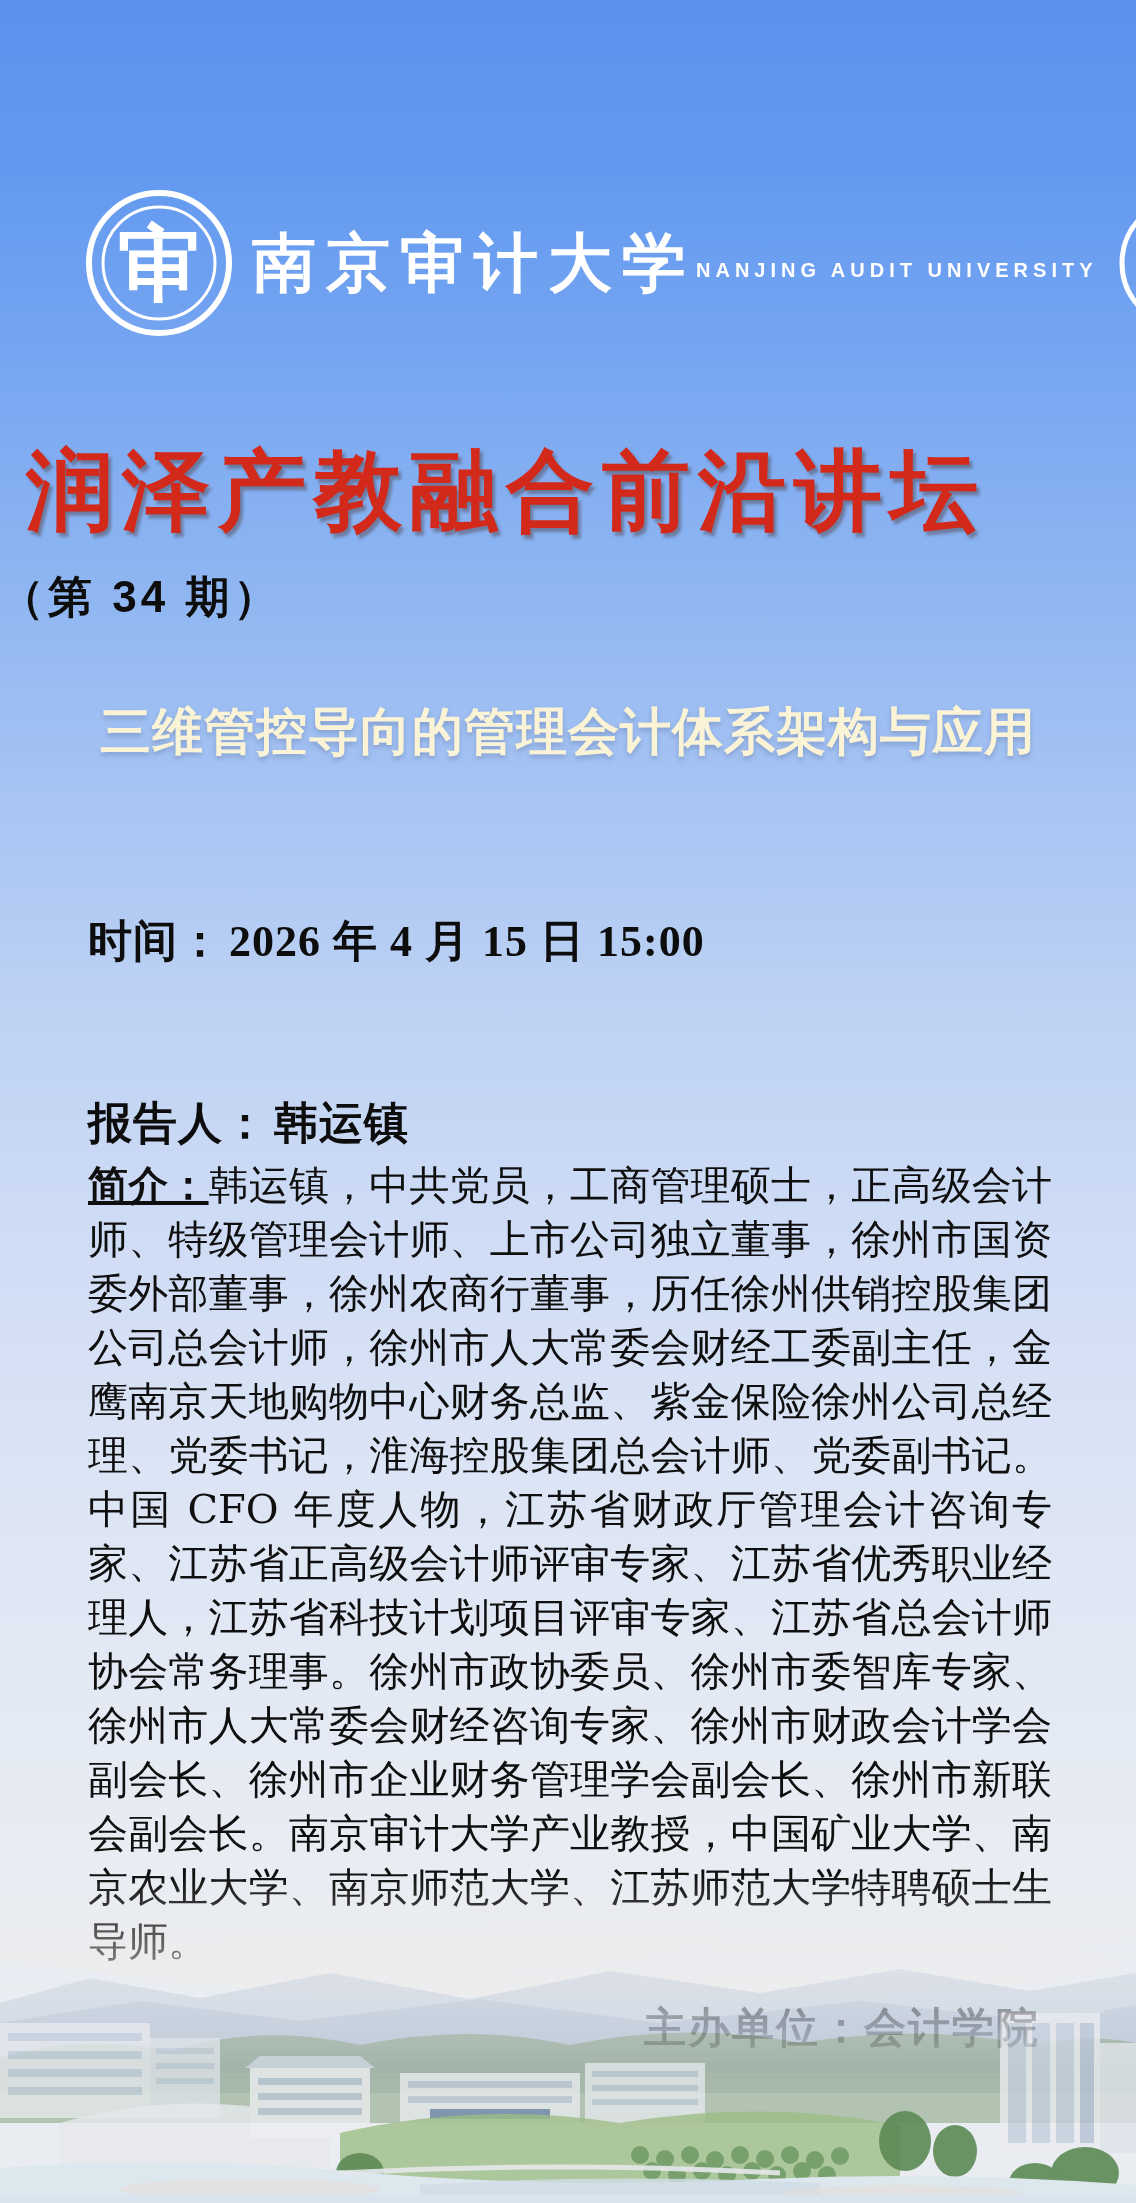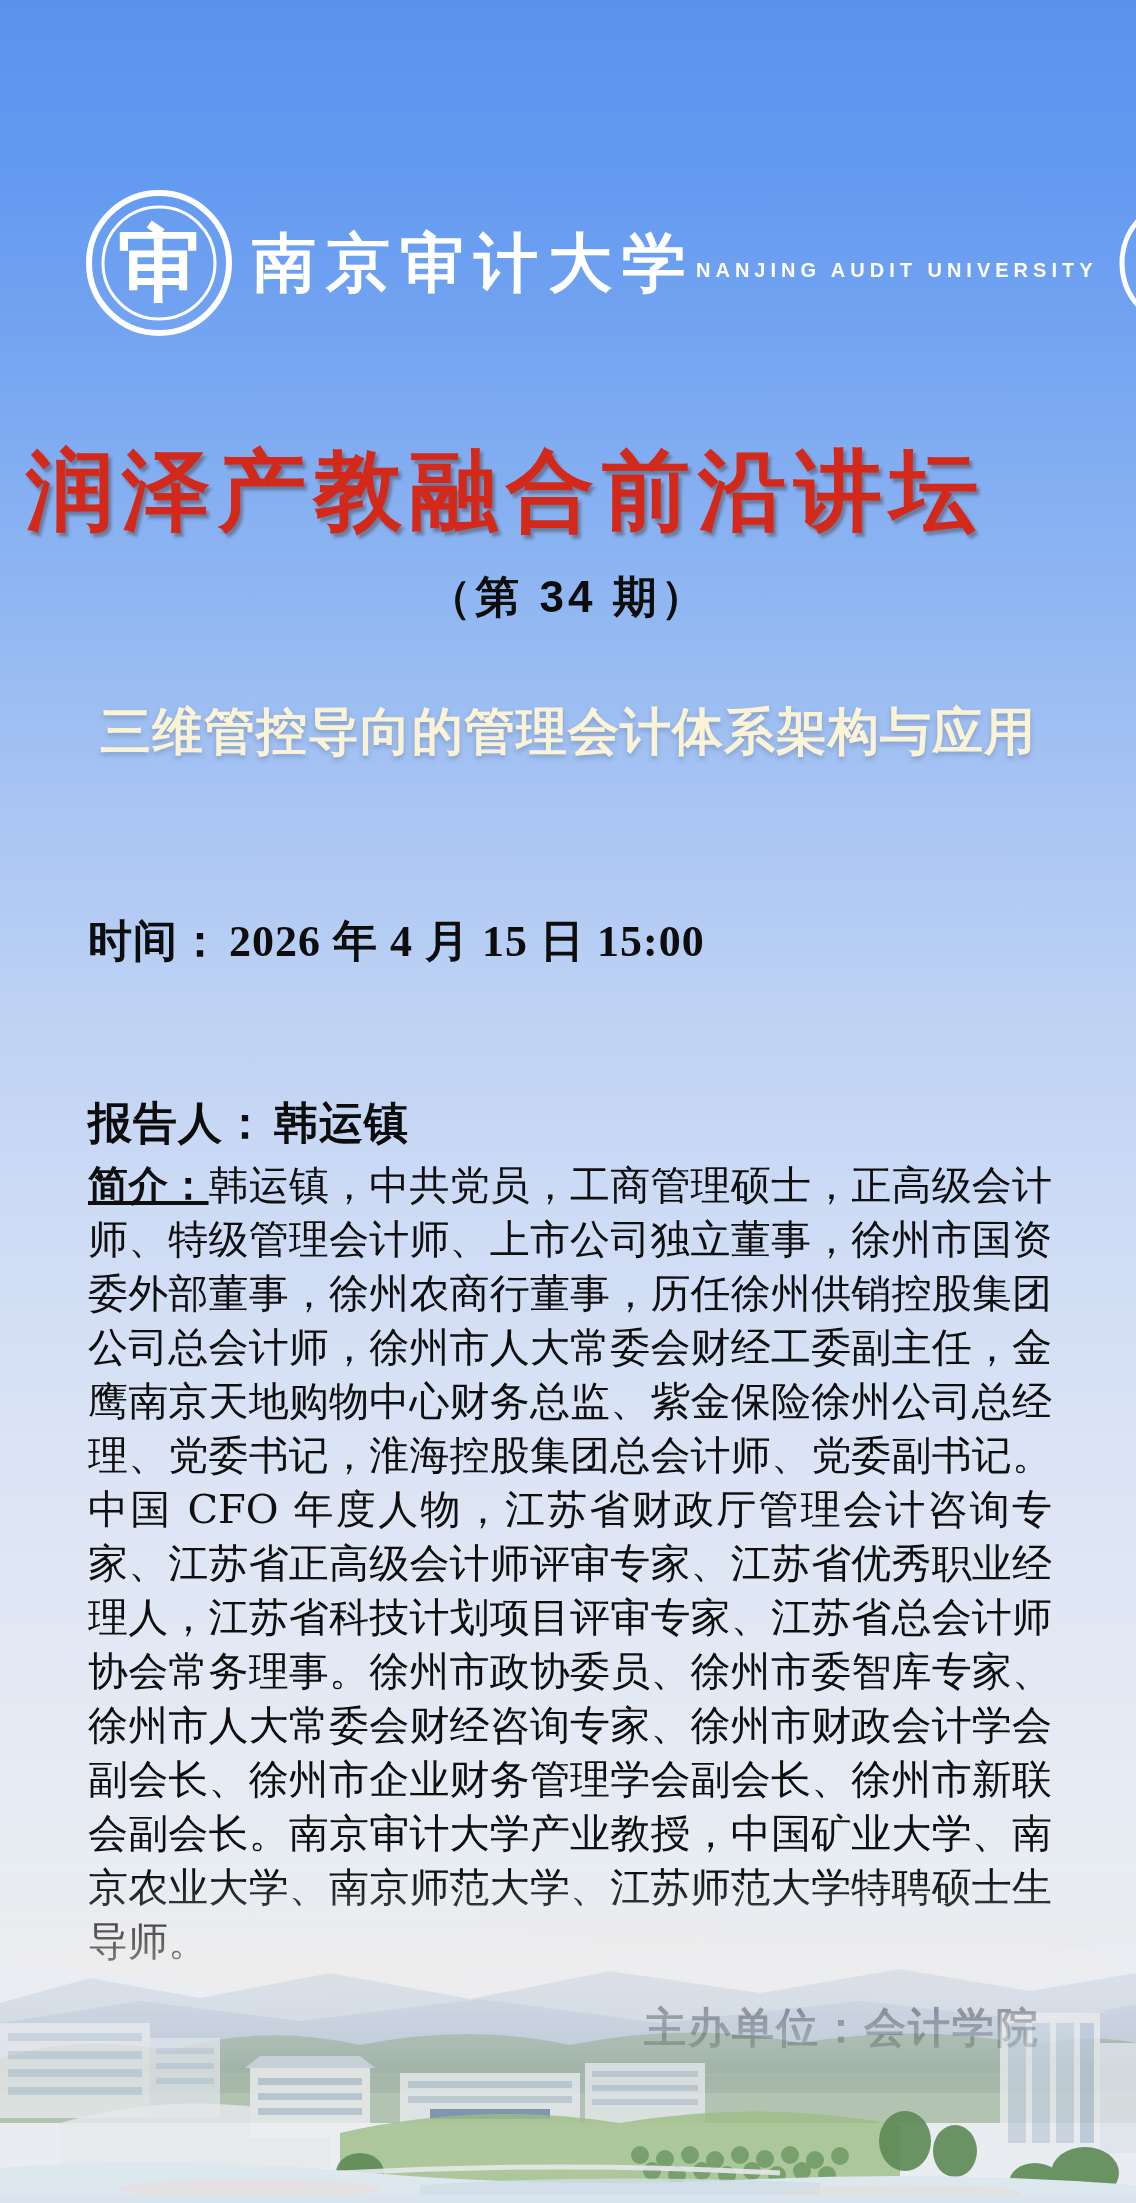--- a/index.html
+++ b/index.html
@@ -36,21 +36,21 @@
     position:absolute;top:432px;left:0;right:0;
     font-size:88px;font-weight:900;letter-spacing:8px;
     color:#d2291b;
     font-family:"DejaVu Serif","Liberation Serif",serif;
     text-shadow:3px 4px 3px rgba(60,25,10,.35);
     white-space:nowrap;
     margin-left:26px;
   }
   .issue{
     position:absolute;top:568px;left:0;right:0;
-    text-align:center;font-size:44px;font-weight:bold;color:#0d0d0d;
+    text-align:left;font-size:44px;font-weight:bold;color:#0d0d0d;
     letter-spacing:4px;
   }
   .topic{
     position:absolute;left:0;right:0;text-align:center;
     font-size:51px;font-weight:900;letter-spacing:1px;
     color:#faf3d6;
     text-shadow:0 3px 5px rgba(95,115,160,.45);
     white-space:nowrap;
     margin-top:36px;
   }

